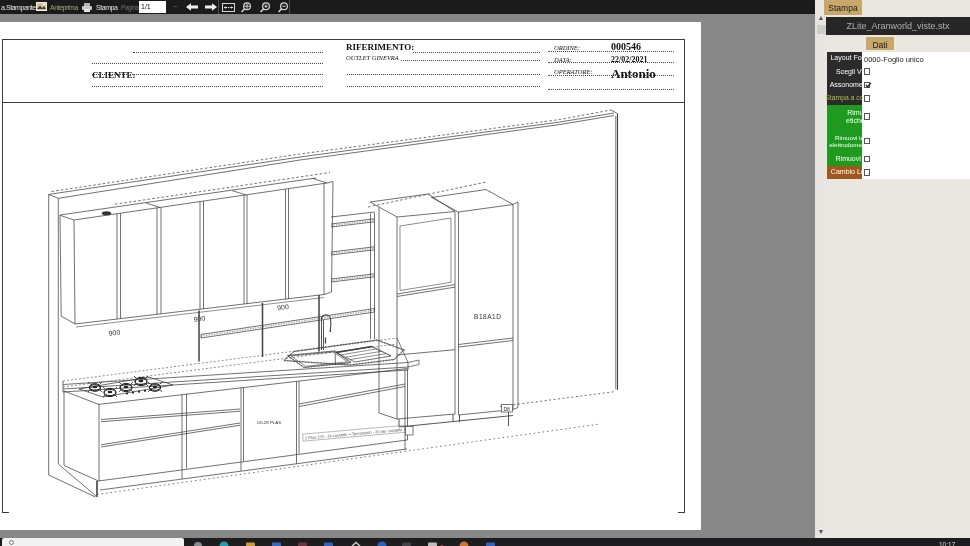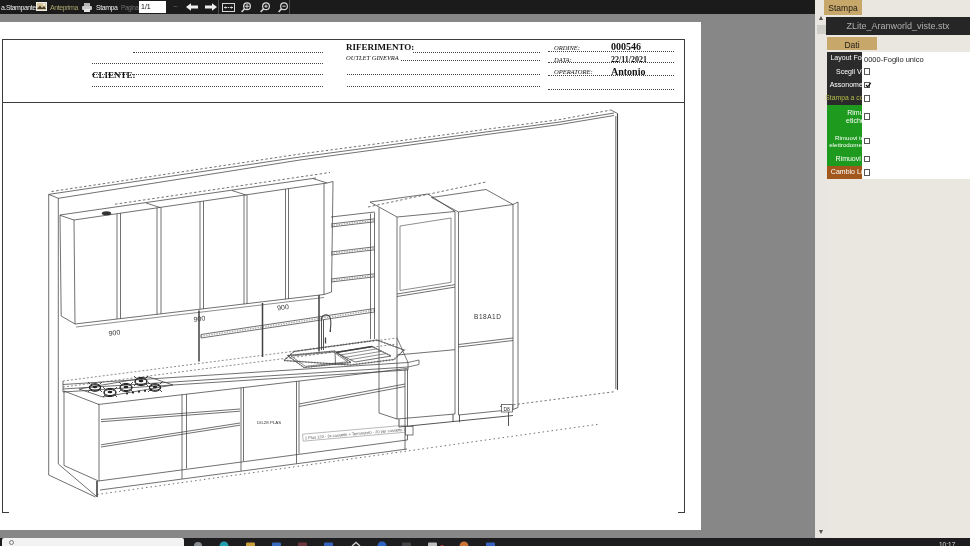--- a/index.html
+++ b/index.html
@@ -90,24 +90,24 @@
 <div class="dot" style="left:413px; top:51.6px; width:127px;"></div>
 <div class="ser" style="left:346px; top:53.5px; font-style:italic; font-size:6.5px;">OUTLET GINEVRA</div>
 <div class="dot" style="left:401px; top:59.7px; width:139px;"></div>
 <div class="dot" style="left:347px; top:74.3px; width:193px;"></div>
 <div class="dot" style="left:347px; top:85.6px; width:193px;"></div>
 
 <div class="ser" style="left:554px; top:43.5px; font-style:italic; font-size:6.5px;">ORDINE:</div>
 <div class="ser" style="left:611px; top:41px; font-weight:bold; font-size:10px;">000546</div>
 <div class="dot" style="left:548px; top:51.2px; width:126px;"></div>
 <div class="ser" style="left:554px; top:56px; font-style:italic; font-size:6.5px;">DATA:</div>
-<div class="ser" style="left:611px; top:54.5px; font-weight:bold; font-size:8px;">22/11/2021</div>
+<div class="ser" style="left:611px; top:54.5px; font-weight:bold; font-size:8px;">22/02/2021</div>
 <div class="dot" style="left:548px; top:62.3px; width:126px;"></div>
 <div class="ser" style="left:554px; top:67.5px; font-style:italic; font-size:6.5px;">OPERATORE:</div>
-<div class="ser" style="left:611px; top:66px; font-weight:bold; font-size:10px;">Antonio</div>
+<div class="ser" style="left:611px; top:66px; font-weight:bold; font-size:13px;">Antonio</div>
 <div class="dot" style="left:548px; top:74.9px; width:126px;"></div>
 <div class="dot" style="left:548px; top:88.6px; width:126px;"></div>
 
 <div class="ln" style="left:2px; top:39px; width:683px; height:1px;"></div>
 <div class="ln" style="left:2px; top:101.5px; width:683px; height:1px;"></div>
 <div class="ln" style="left:2px; top:39px; width:1px; height:474px;"></div>
 <div class="ln" style="left:684px; top:39px; width:1px; height:474px;"></div>
 <div class="ln" style="left:2px; top:512px; width:7px; height:1px;"></div>
 <div class="ln" style="left:678px; top:512px; width:7px; height:1px;"></div>
 
@@ -238,21 +238,21 @@
 <div class="abs" style="left:815px; top:0; width:155px; height:15px; background:#eae7e1;"></div>
 
 <div class="abs" style="left:815px; top:14px; width:12px; height:524px; background:#e9e6e1;"></div>
 <div class="abs" style="left:816px; top:14px; width:10px; height:10px; color:#555; font-size:7px; text-align:center;">▲</div>
 <div class="abs" style="left:816.5px; top:25px; width:9px; height:9px; background:#cfcdc8;"></div>
 <div class="abs" style="left:816px; top:528px; width:10px; height:10px; color:#555; font-size:7px; text-align:center;">▼</div>
 
 <div id="sb" class="abs"></div>
 <div class="tab" style="left:824px; top:0; width:38px; height:15px;">Stampa</div>
 <div id="title">ZLite_Aranworld_viste.stx</div>
-<div class="tab" style="left:827px; top:37px; width:50px; height:13px;">Dati</div>
+<div class="tab" style="left:866px; top:37px; width:28px; height:13px;">Dati</div>
 
 <div class="row" style="top:52px; height:13px;">
   <div class="lab" style="background:#2b2b2b;">Layout Foglio</div>
   <div class="val" style="font-size:7.5px; color:#1a1a1a; padding:2.5px 0 0 2px;">0000-Foglio unico</div>
 </div>
 <div class="row" style="top:65px; height:13.5px;">
   <div class="lab" style="background:#2b2b2b;">Scegli Viste</div>
   <div class="val">
       <span class="cb" style="top:3px;"></span>
     </div>

